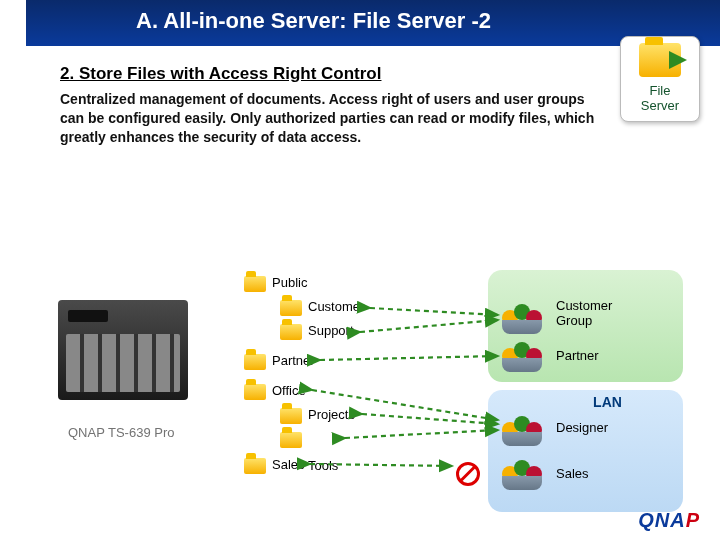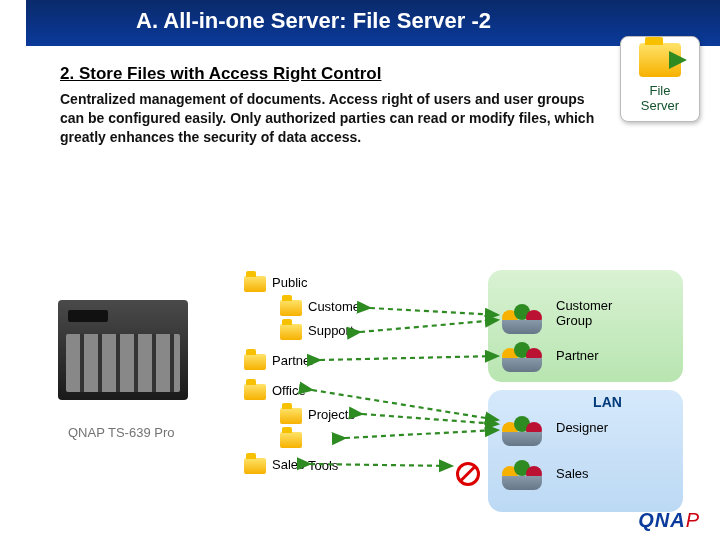--- a/index.html
+++ b/index.html
@@ -28,21 +28,21 @@
   .lan .btitle { color:#023a7a;margin-left:44px; }
   .people { position:absolute; width:44px; height:30px; }
   .people span { position:absolute; width:16px; height:16px; border-radius:50%; }
   .people span:nth-child(1){ background:#f7b100; left:0; top:6px; }
   .people span:nth-child(2){ background:#2e8b22; left:12px; top:0; }
   .people span:nth-child(3){ background:#b13; left:24px; top:6px; }
   .people:after { content:""; position:absolute; left:0; top:16px; width:40px; height:14px; background:linear-gradient(#89a,#678); border-radius:0 0 8px 8px; }
   .ulabel { position:absolute; font-size:13px; color:#000; }
   .no { position:absolute; width:18px; height:18px; border:3px solid #d00; border-radius:50%; }
   .no:after { content:""; position:absolute; left:-2px; top:7px; width:22px; height:3px; background:#d00; transform:rotate(-45deg); }
-  .logo { position:absolute; right:20px; bottom:8px; font-weight:400; font-size:20px; font-style:italic; letter-spacing:1px; }
+  .logo { position:absolute; right:20px; bottom:8px; font-weight:700; font-size:20px; font-style:italic; letter-spacing:1px; }
   .logo b { color:#0a3a9b; } .logo i { color:#c01; font-style:italic; }
   svg.arrows { position:absolute; left:0; top:0; width:720px; height:260px; }
 </style>
 </head>
 <body>
 
 <div class="title-bar">A. All-in-one Server: File Server -2</div>
 
 <div class="fs-badge">
   <div class="fs-ico">

